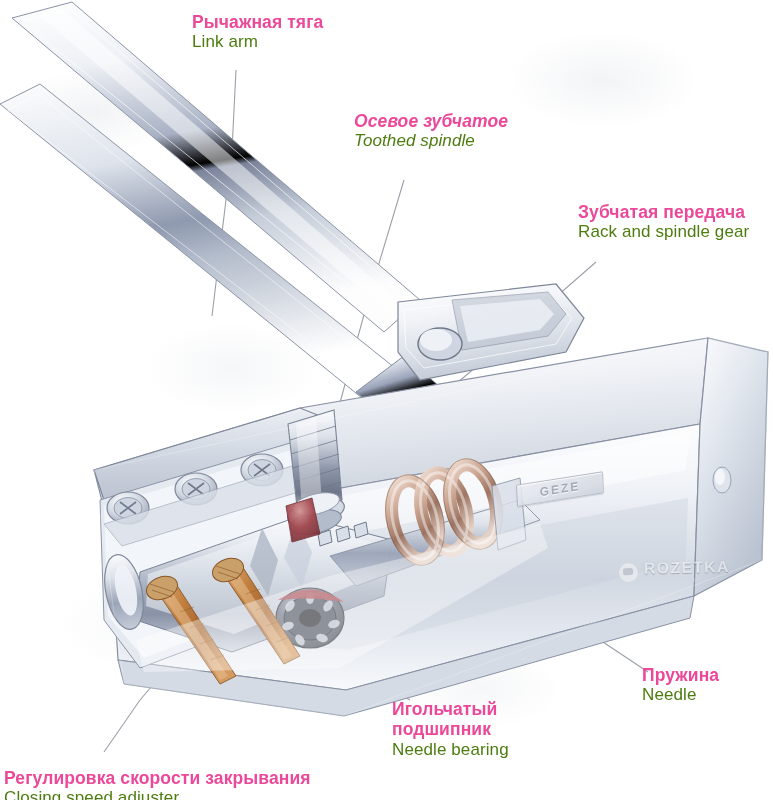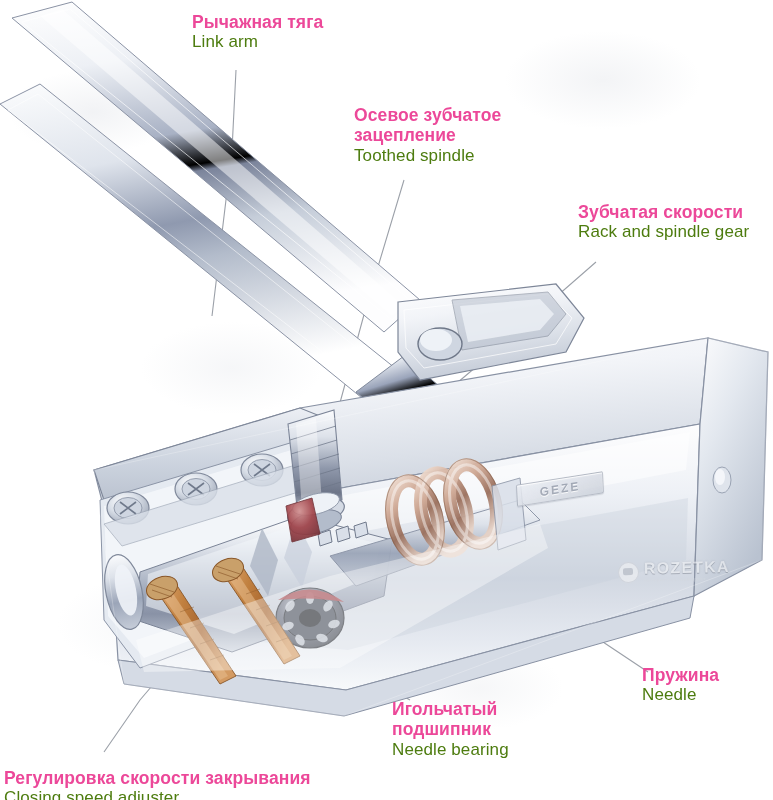--- a/index.html
+++ b/index.html
@@ -53,21 +53,21 @@
   }
   .callout .en {
     display: block;
     font-size: 17px;
     font-weight: normal;
     color: #4d7c0f;
     letter-spacing: .1px;
   }
 
   #cl-link-arm      { left: 192px; top: 12px; }
-  #cl-spindle       { left: 354px; top: 105px; }
+  #cl-spindle       { left: 354px; top: 111px; font-style: italic; }
   #cl-rack          { left: 578px; top: 202px; }
   #cl-spring        { left: 642px; top: 665px; }
   #cl-needle        { left: 392px; top: 699px; }
   #cl-speed         { left: 4px;   top: 753px; margin-top: 15px; }
 
   
   #rozetka {
     position: absolute;
     left: 618px;
     top: 556px;
@@ -479,26 +479,25 @@
     </div>
   </div>
 
   <div class="callout" id="cl-link-arm">
     <span class="ru">Рычажная тяга</span>
     <span class="en">Link arm</span>
   </div>
 
   <div class="callout" id="cl-spindle">
     <span class="ru">Осевое зубчатое</span>
-    <span class="ru">зацепление</span>
     <span class="en">Toothed spindle</span>
   </div>
 
   <div class="callout" id="cl-rack">
-    <span class="ru">Зубчатая скорости</span>
+    <span class="ru">Зубчатая передача</span>
     <span class="en">Rack and spindle gear</span>
   </div>
 
   <div class="callout" id="cl-spring">
     <span class="ru">Пружина</span>
     <span class="en">Needle</span>
   </div>
 
   <div class="callout" id="cl-needle">
     <span class="ru">Игольчатый</span>

